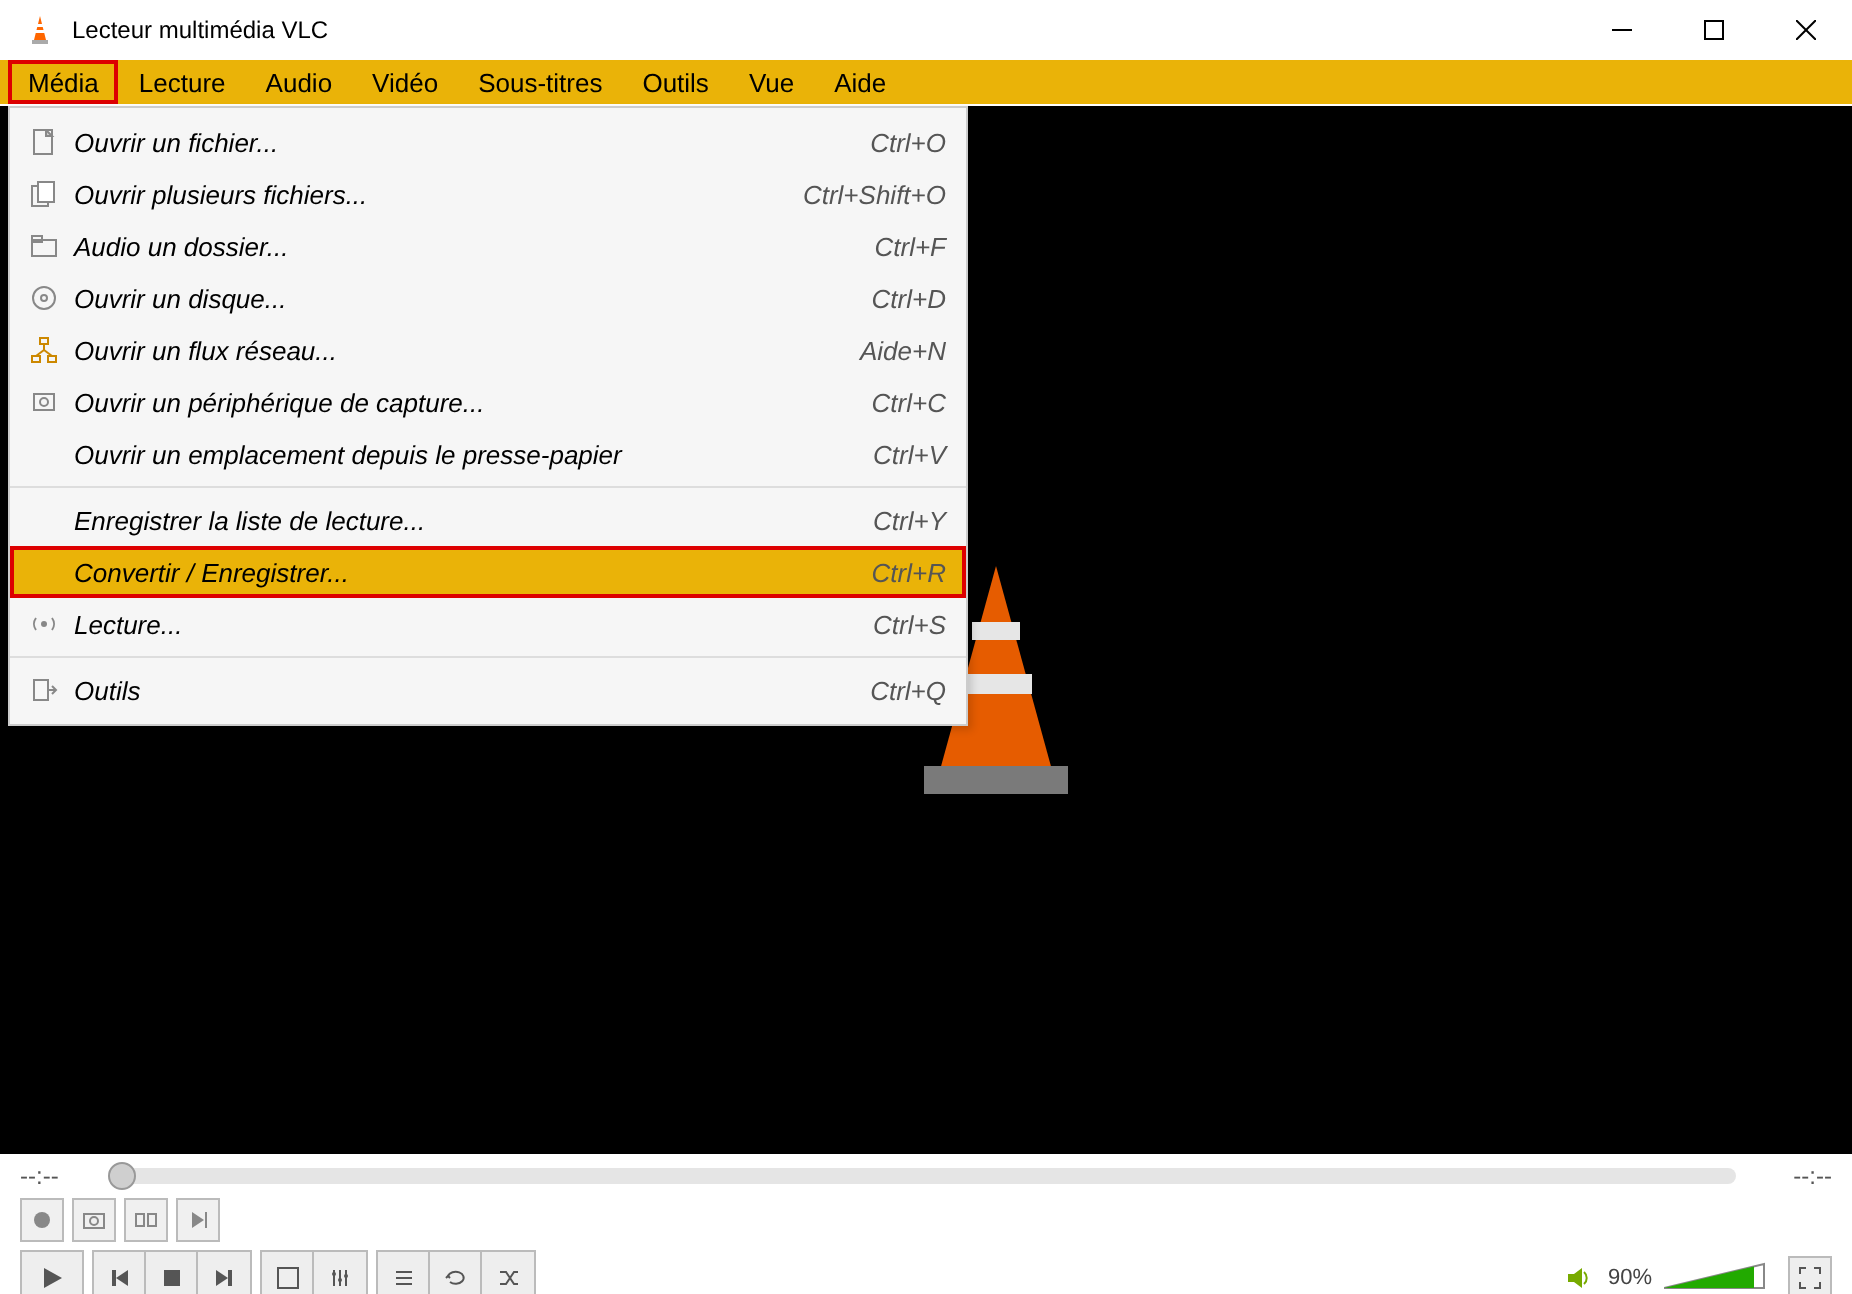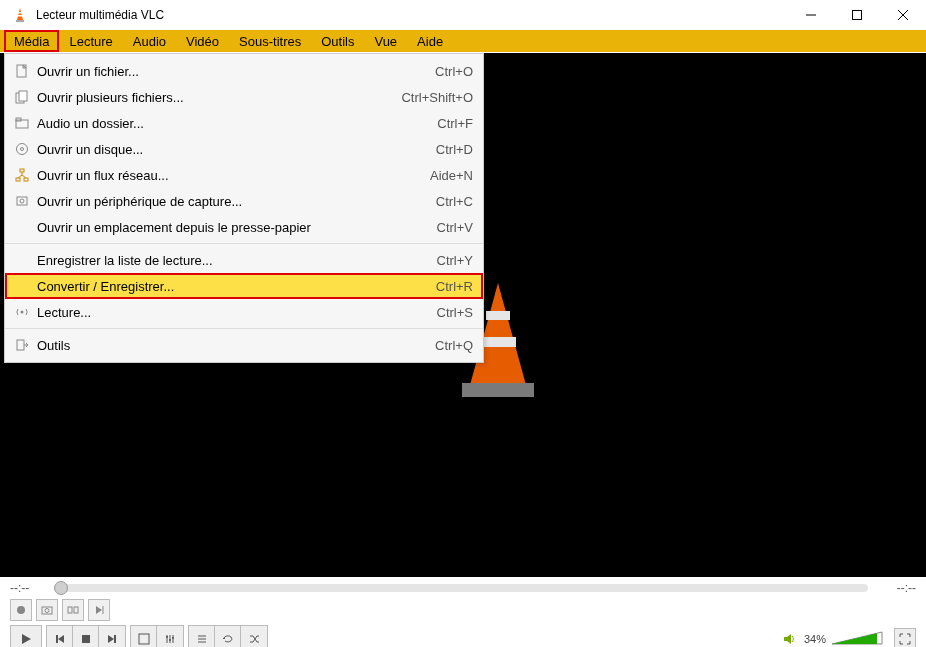--- a/index.html
+++ b/index.html
@@ -9,25 +9,25 @@
   .titlebar .cone { width: 16px; height: 16px; margin-right: 8px; }
   .titlebar .title { flex: 1; font-size: 12px; }
   .titlebar .wbtn { width: 46px; height: 30px; display: flex; align-items: center; justify-content: center; }
   .titlebar .wbtn svg { pointer-events: none; }
   
   .menubar { height: 22px; display: flex; align-items: stretch; padding: 0 4px; background: #eab308; }
   .menubar .mitem { padding: 2px 10px; display: flex; align-items: center; font-size: 13px; }
   .menubar .mitem.highlighted { border: 2px solid #d00; padding: 0 8px; }
   
   .dropdown { position: absolute; left: 4px; top: 53px; width: 480px; background: #f6f6f6; border: 1px solid #ccc; box-shadow: 2px 2px 4px rgba(0,0,0,0.15); z-index: 10; padding: 4px 0; }
-  .dropdown .row { display: flex; align-items: center; height: 26px; padding: 0 10px 0 6px; }
+  .dropdown .row { display: flex; align-items: center; height: 26px; padding: 0 10px 0 6px; font-style: italic; }
   .dropdown .row .icon { width: 22px; display: flex; align-items: center; justify-content: center; color: #666; }
   .dropdown .row .label { flex: 1; padding-left: 4px; font-size: 13px; }
   .dropdown .row .shortcut { color: #555; font-size: 13px; }
-  .dropdown .row.selected { background: #fde047; }
+  .dropdown .row.selected { background: #eab308; }
   .dropdown .row.selected.redbox { outline: 2px solid #d00; outline-offset: -2px; }
   .dropdown .sep { height: 1px; background: #ddd; margin: 3px 0; }
   
   .video-area { position: absolute; left: 0; right: 0; top: 53px; bottom: 70px; background: #000; display:flex; align-items:center; justify-content:center; }
   .bigcone { width: 120px; height: 140px; opacity: 0.9; position: relative; left: 35px; top: 30px; }
   
   .bottom { position: absolute; left: 0; right: 0; bottom: 0; height: 70px; background: #fff; }
   .seek { display: flex; align-items: center; gap: 8px; padding: 4px 10px; }
   .seek .time { font-size: 12px; color: #555; width: 40px; }
   .seek .time.right { text-align: right; }
@@ -320,21 +320,21 @@
             </svg>
           </div>
       </div>
       <div class="vol">
         <span class="mute">
             <svg width="16" height="14">
               <polygon points="2,5 5,5 9,2 9,12 5,9 2,9" fill="#7a0"></polygon>
               <path d="M10 4 A4 4 0 0 1 10 10" fill="none" stroke="#7a0"></path>
             </svg>
           </span>
-        <span class="pct">34%</span>
+        <span class="pct">90%</span>
         <span>
             <svg width="56" height="18">
               <polygon points="0,14 50,2 50,14" fill="none" stroke="#888"></polygon>
               <polygon points="0,14 45,3.2 45,14" fill="#2a0"></polygon>
             </svg>
           </span>
         <div class="fsbtn">
             <svg width="12" height="12">
               <polyline points="1,4 1,1 4,1" fill="none" stroke="#555"></polyline>
               <polyline points="8,1 11,1 11,4" fill="none" stroke="#555"></polyline>

